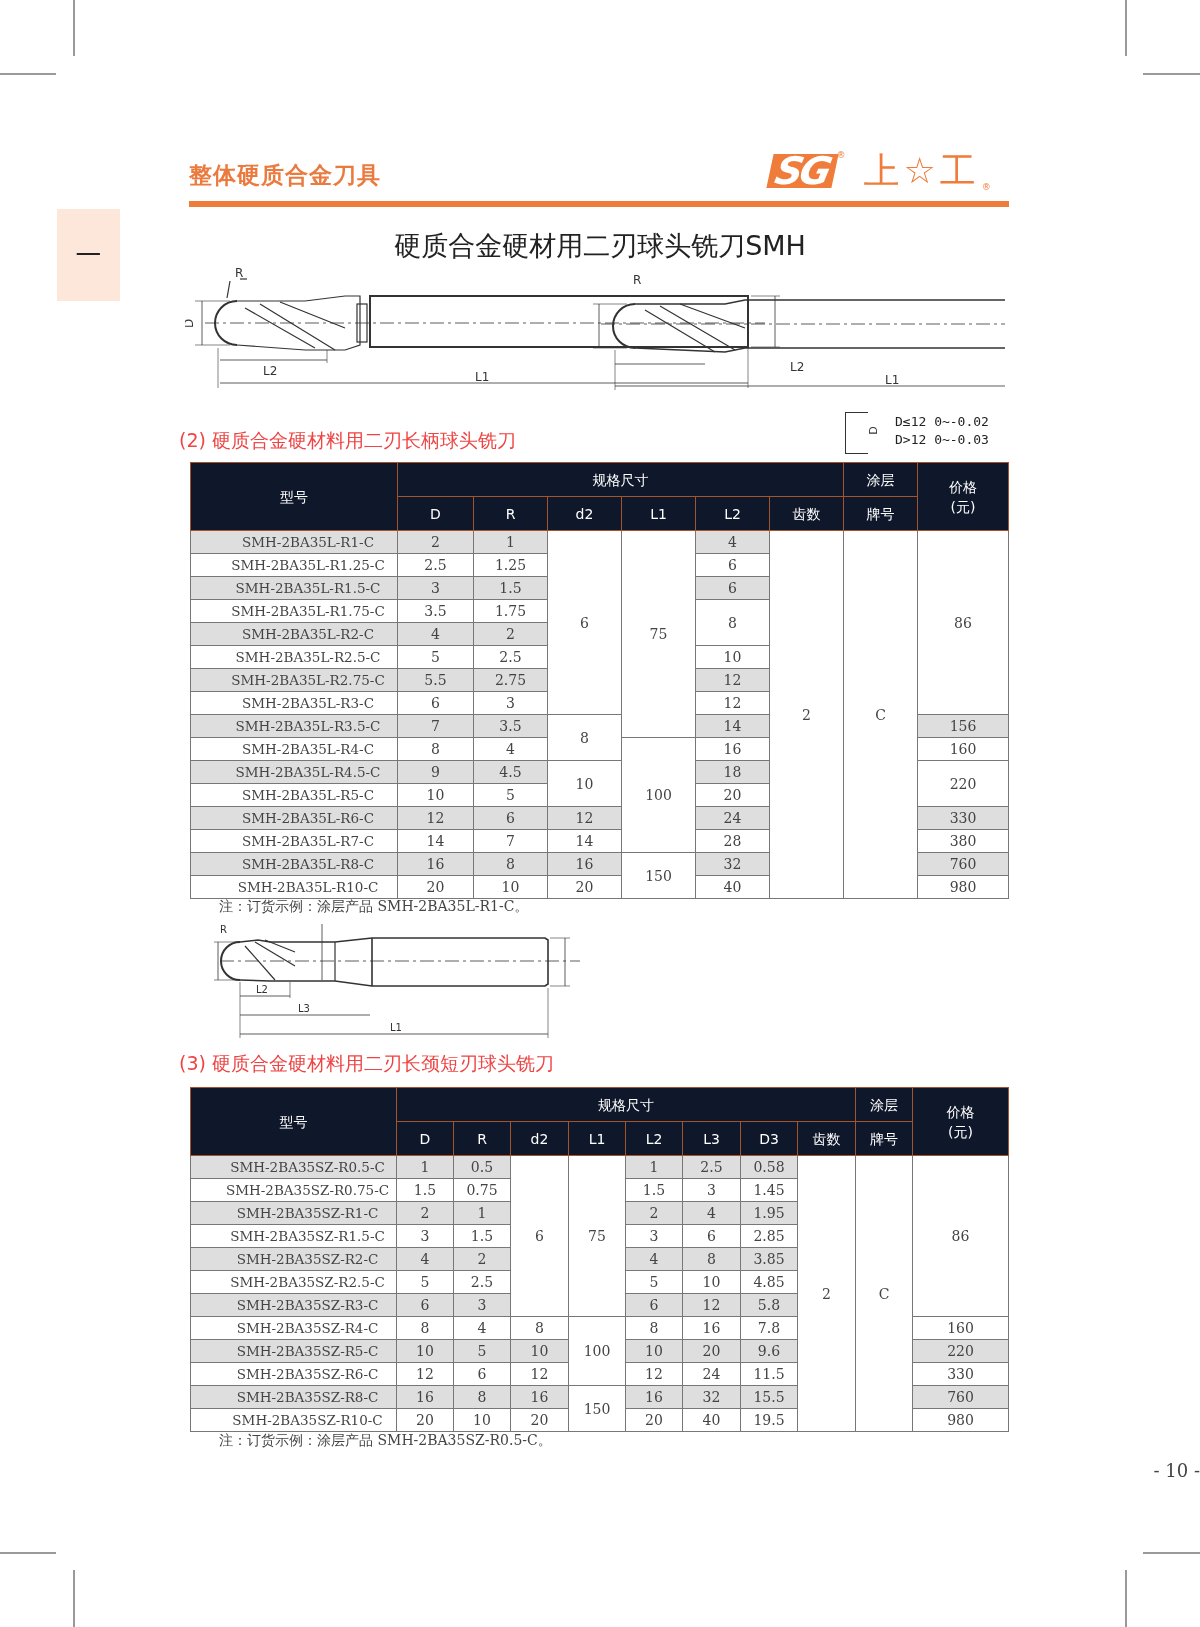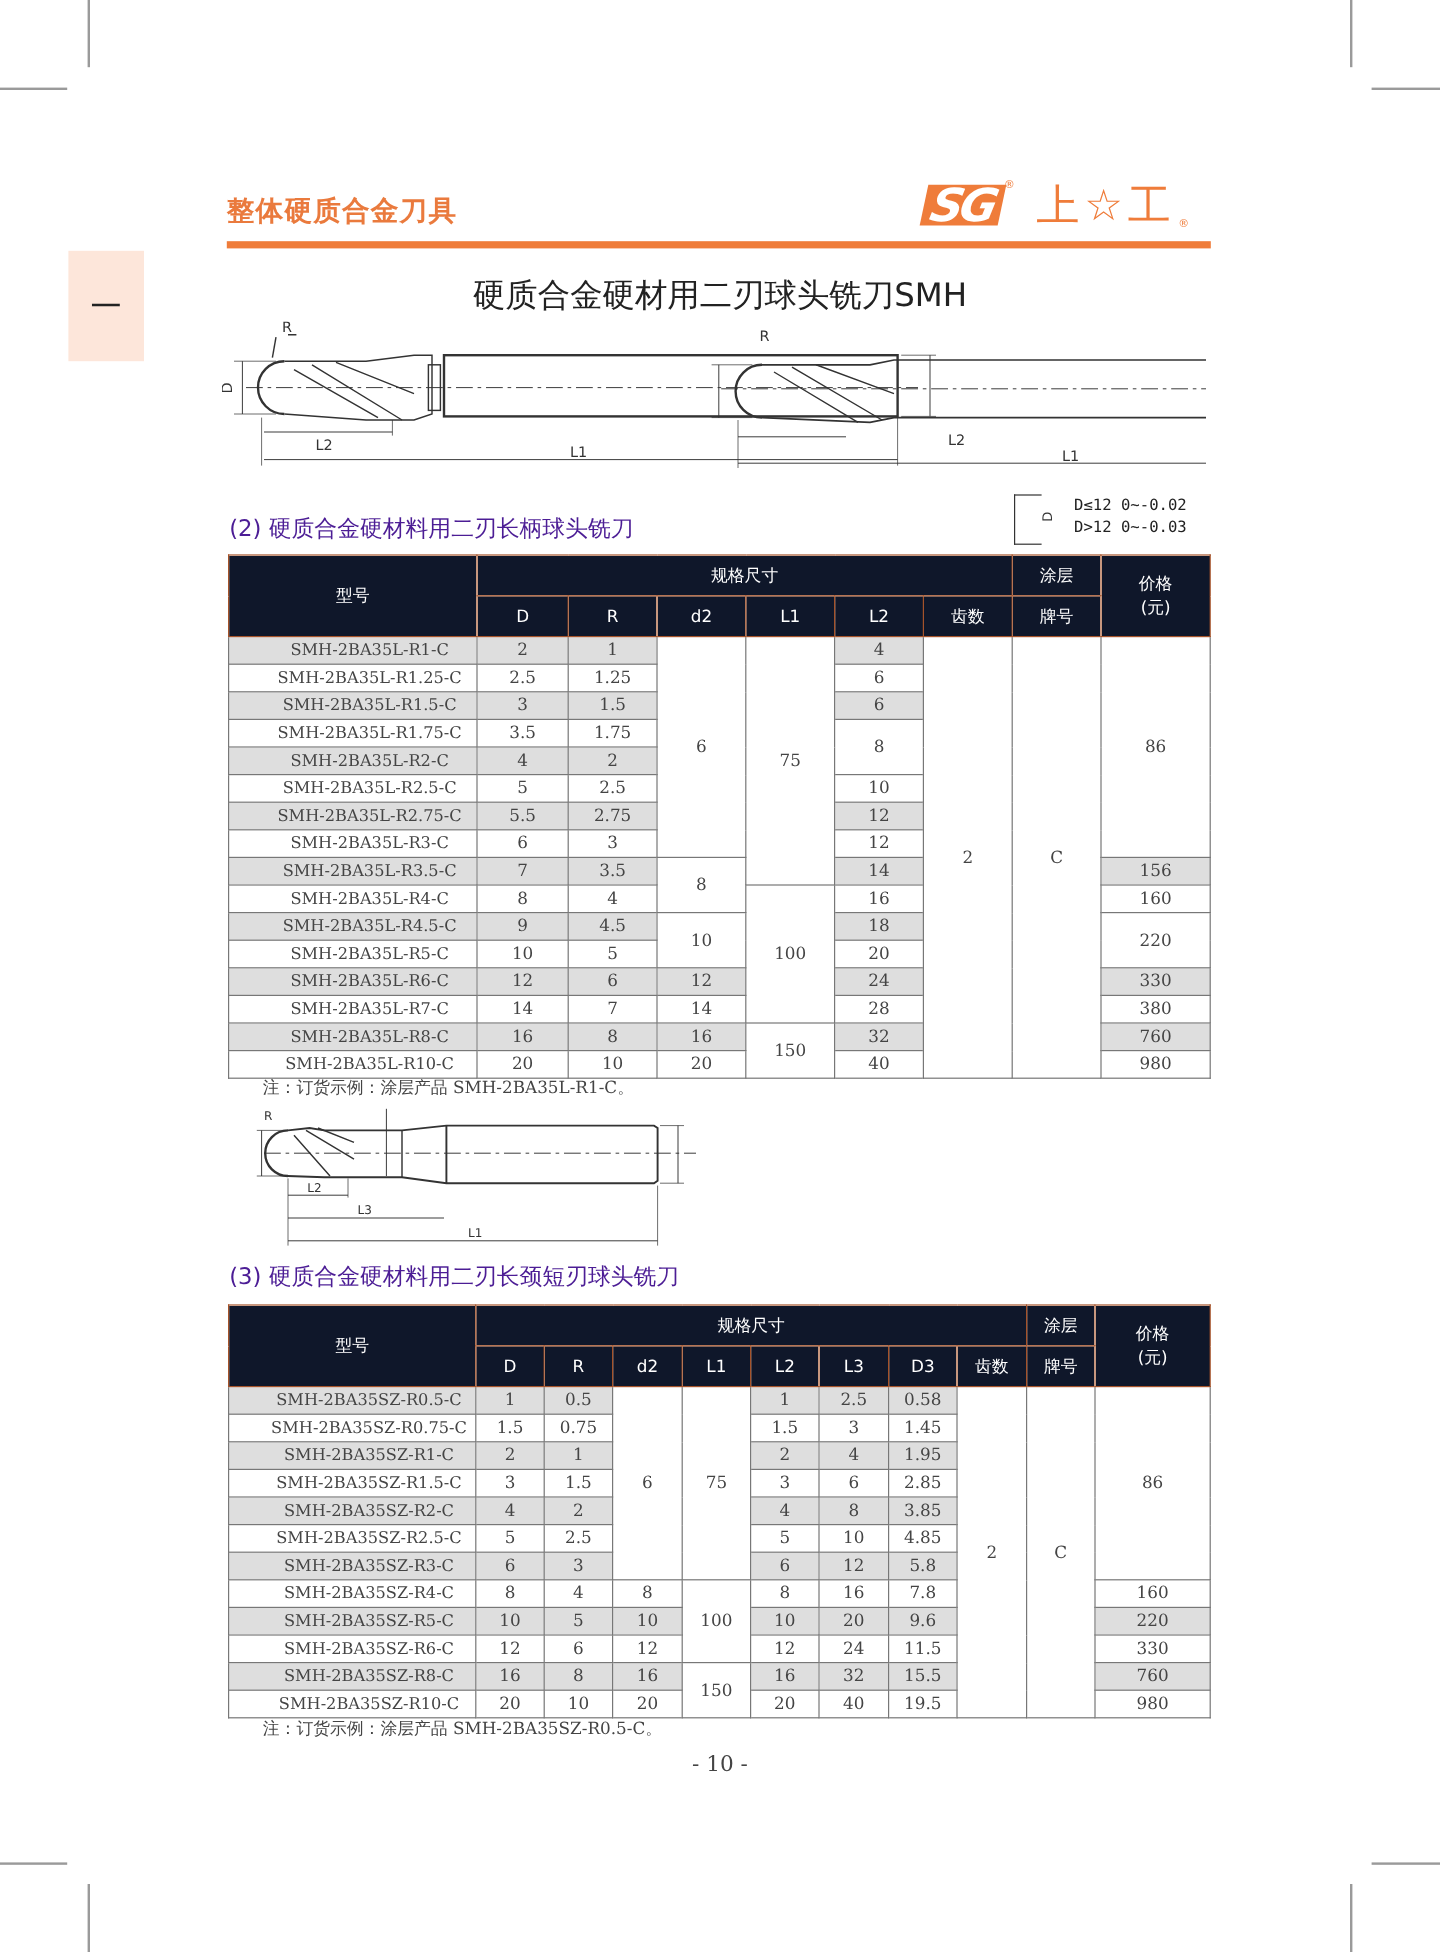--- a/index.html
+++ b/index.html
@@ -14,24 +14,24 @@
                   font-family:"DejaVu Sans",sans-serif; letter-spacing:1px;font-weight:bold; }
   .header-rule { position:absolute; left:189px; top:201px; width:820px; height:6px; background:#ef7c3a; }
   .logo { position:absolute; left:770px; top:150px; height:42px; display:flex; align-items:center;
           color:#ef7c3a; font-family:"DejaVu Sans",sans-serif; font-weight:bold; }
   .logo .sg { font-size:38px; font-style:italic; letter-spacing:-3px; background:#ef7c3a; color:#fff;
               padding:0 6px; line-height:34px; height:34px; transform:skewX(-12deg); }
   .logo .reg { font-size:9px; align-self:flex-start; margin-left:2px; font-weight:normal; }
   .logo .cn { font-size:36px; font-weight:normal; margin-left:18px; letter-spacing:4px; }
   .page-title { position:absolute; left:0; width:1200px; top:228px; text-align:center; font-size:27px;
                 color:#222; font-family:"DejaVu Sans",sans-serif; }
-  .section-heading { position:absolute; left:191px; font-size:19px; color:#4c1d95;
+  .section-heading { position:absolute; left:179px; font-size:19px; color:#ef4444;
                      font-family:"DejaVu Sans",sans-serif; }
   .note { position:absolute; left:219px; font-size:14px; color:#444; }
-  .page-number { position:absolute; left:0; width:1200px; text-align:center; top:1460px; font-size:18px; color:#444; }
+  .page-number { position:absolute; left:0; width:1200px; text-align:right; top:1460px; font-size:18px; color:#444; }
 
   table.spec { position:absolute; border-collapse:collapse; table-layout:fixed; font-size:14px; }
   table.spec td, table.spec th { border:1px solid #777; text-align:center; padding:0; height:22px; line-height:20px; color:#444;
                                  font-weight:normal; white-space:nowrap; overflow:hidden; }
   table.spec th { background:#0f172a; color:#fff; font-family:"DejaVu Sans",sans-serif; font-size:14px; border-color:#a5532a; }
   table.spec td.model { text-align:center; padding-left:28px; font-size:13.5px; }
   table.spec tr.shade td.sh { background:#dedede; }
   table.spec td.merged { background:#fff !important; }
 
   .tol { position:absolute; left:845px; top:412px; width:160px; height:42px; }

